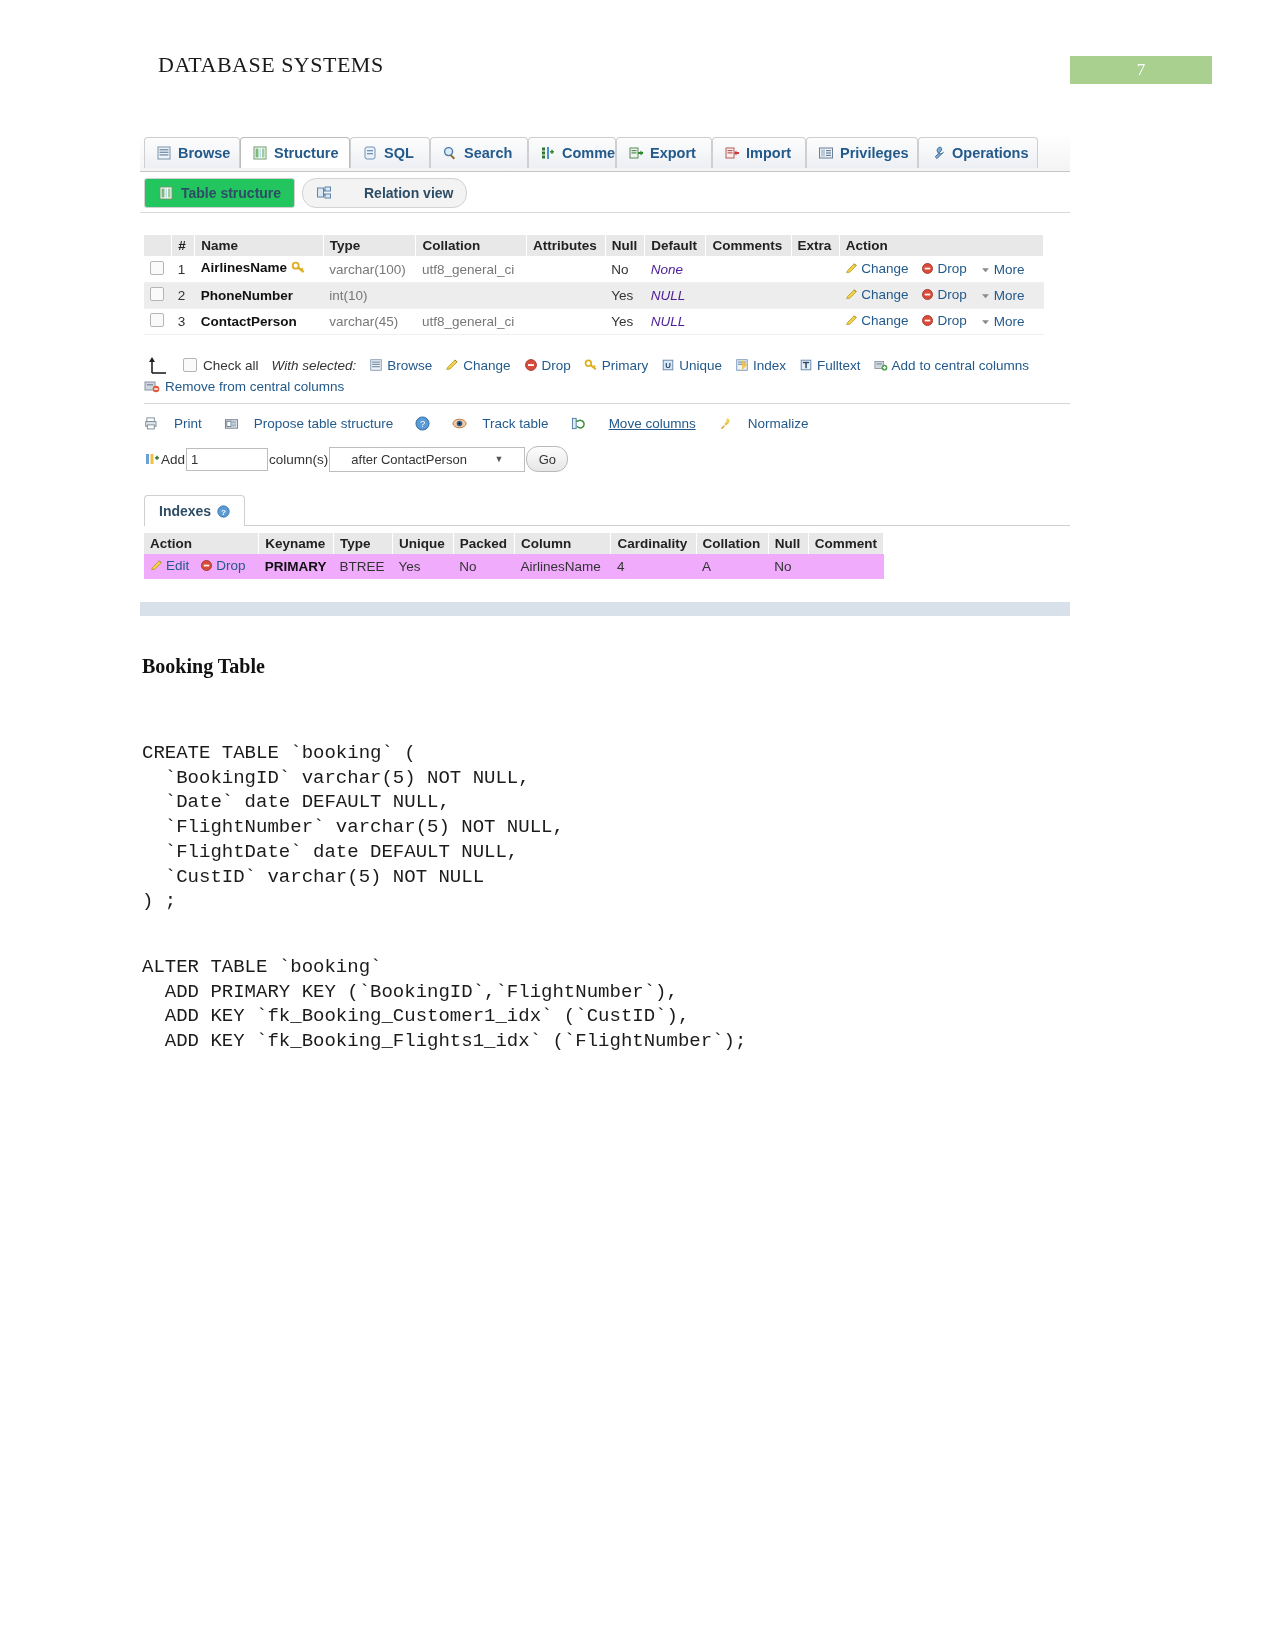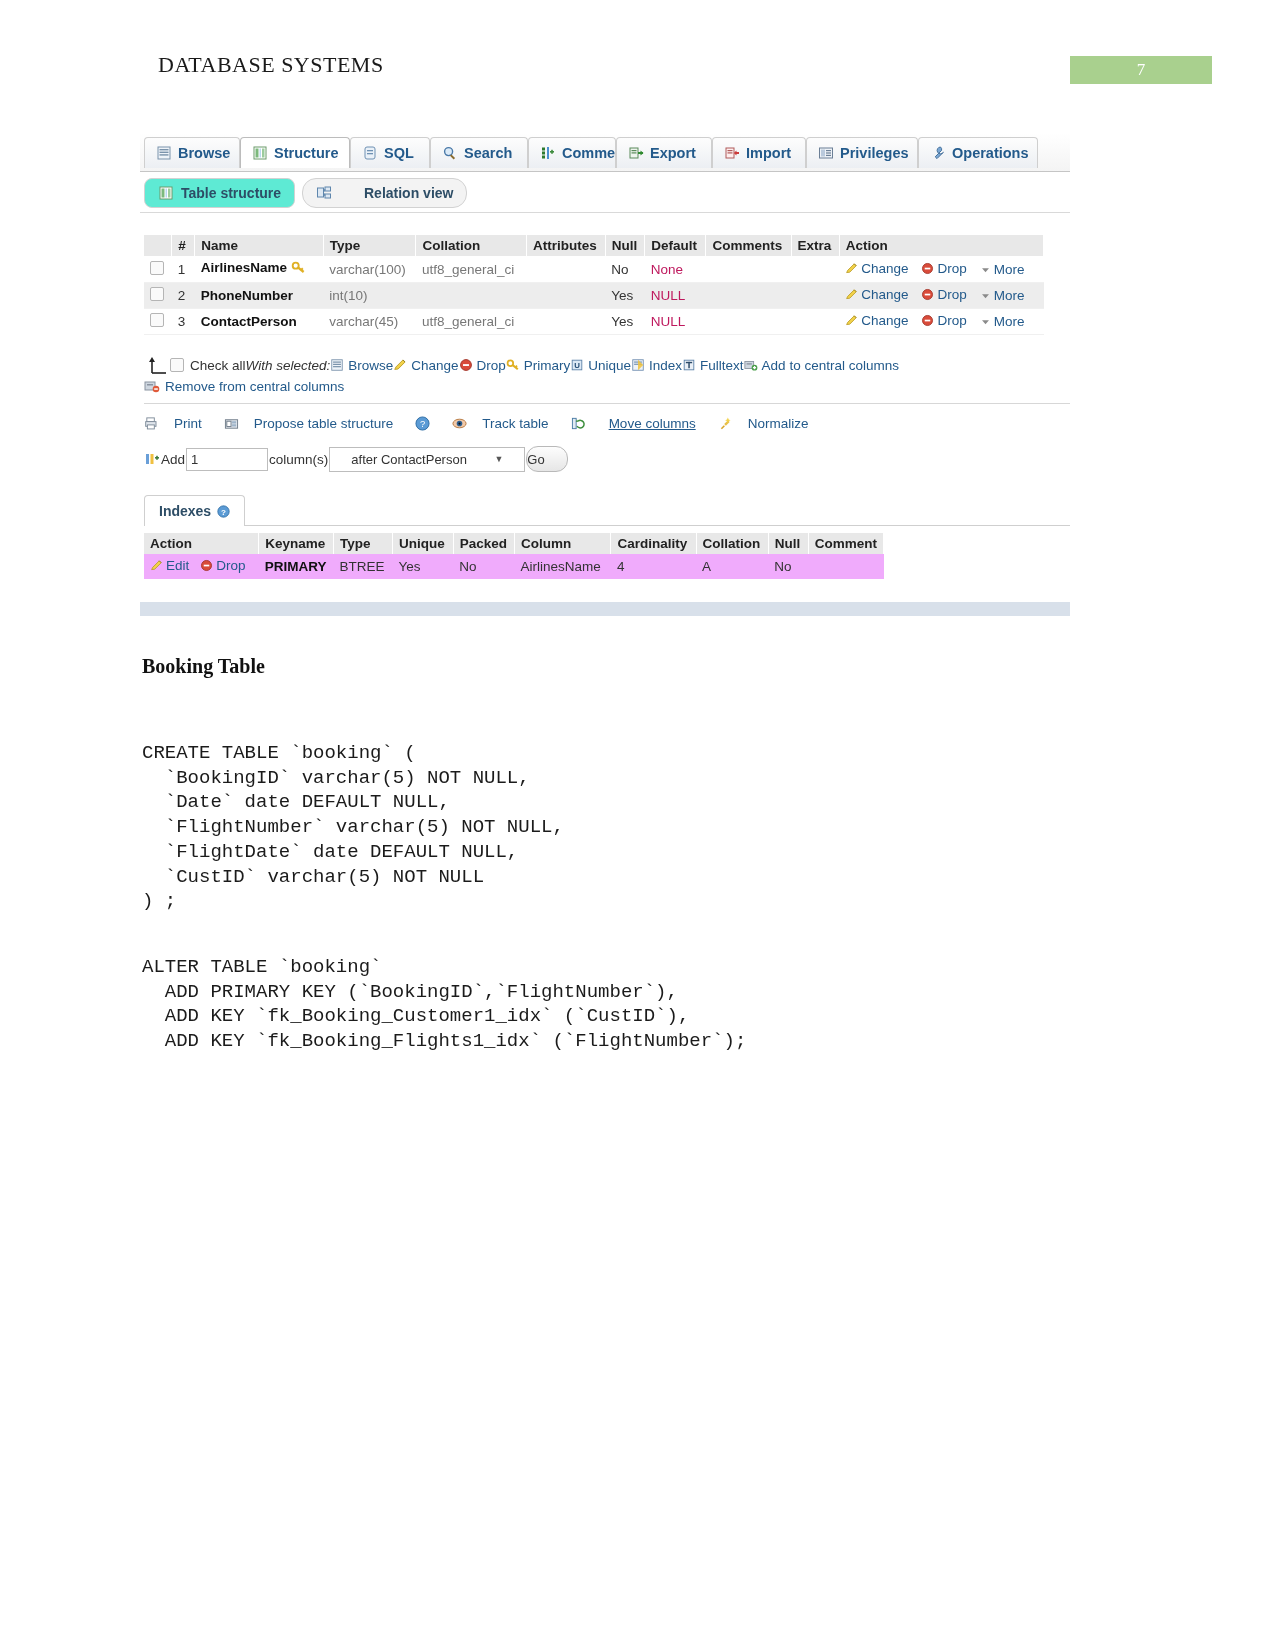--- a/index.html
+++ b/index.html
@@ -71,22 +71,22 @@
     color:#235a8b;
     font-weight:bold;
     border-color:#bcbcbc;
   }
   .tab .ttxt{ font-weight:bold; }
   .tab2 {
     position:absolute; top:6px;
     display:flex; align-items:center; gap:7px;
     height:28px; padding:0 13px;
     border:1px solid #d2d2d2;
-    border-radius:8px;
-    background:#5eead4;
+    border-radius:3px;
+    background:#22c55e;
     font-size:14px; color:#2d4d66; font-weight:bold;
     white-space:nowrap;
   }
   .tab2.pill { background:#f3f3f3; border-radius:14px; }
 
   
   .ic { width:16px; height:16px; display:inline-block; position:relative; flex:0 0 auto;}
   .ic svg{display:block}
 
   
@@ -102,33 +102,33 @@
     white-space:nowrap;
   }
   .st td {
     padding:4px 6px; border-bottom:1px solid #f0f0f0;
     white-space:nowrap; color:#333;
   }
   .st tr.odd td { background:#ffffff; }
   .st tr.even td { background:#ededed; }
   .st .nm { font-weight:bold; color:#111; }
   .st .muted { color:#777; }
-  .st .ital { color:#be185d; }
+  .st .ital { font-style:italic; color:#4c1d95; }
   .chk {
     width:12px;height:12px;border:1px solid #b5b5b5;background:#fafafa;
     display:inline-block;border-radius:2px;
   }
   .act { color:#235a8b; }
   .act a { color:#235a8b; text-decoration:none; margin-right:2px;}
   .lnk { color:#235a8b; text-decoration:none; }
 
   
   .wsel {
     position:absolute; left:4px; top:222px; width:930px;
-    display:flex; align-items:center; 
+    display:flex; align-items:center; gap:13px;
     font-size:13.5px; color:#235a8b;
   }
   .wsel .ital { font-style:italic; color:#333; }
   .wsel .plain { color:#333; }
   .wsel .item { display:flex; align-items:center; gap:4px; white-space:nowrap; }
   .rfcc {
     position:absolute; left:4px; top:245px;
     display:flex; align-items:center; gap:5px;
     font-size:13.5px; color:#235a8b; white-space:nowrap;
   }
@@ -153,21 +153,21 @@
     color:#333;
   }
   .arow .sel {
     width:152px; height:23px; border:1px solid #bdbdbd; background:#fff;
     font-size:13px; color:#333; display:flex; align-items:center;
     justify-content:space-between; padding:0 21px;
   }
   .arow .go {
     width:40px;height:24px;border:1px solid #b9b9b9;border-radius:12px;
     background:linear-gradient(#fdfdfd,#e6e6e6);
-    font-size:13px;color:#333;display:flex;align-items:center;
+    font-size:13px;color:#333;display:flex;align-items:center;justify-content:center;
   }
 
   
   .idx-tabbar {
     position:absolute; left:4px; top:360px; width:926px; height:32px;
     border-bottom:1px solid #cfcfcf;
   }
   .idx-tab {
     position:absolute; left:0; top:2px; height:30px;
     display:flex; align-items:center; gap:6px; padding:0 14px;

